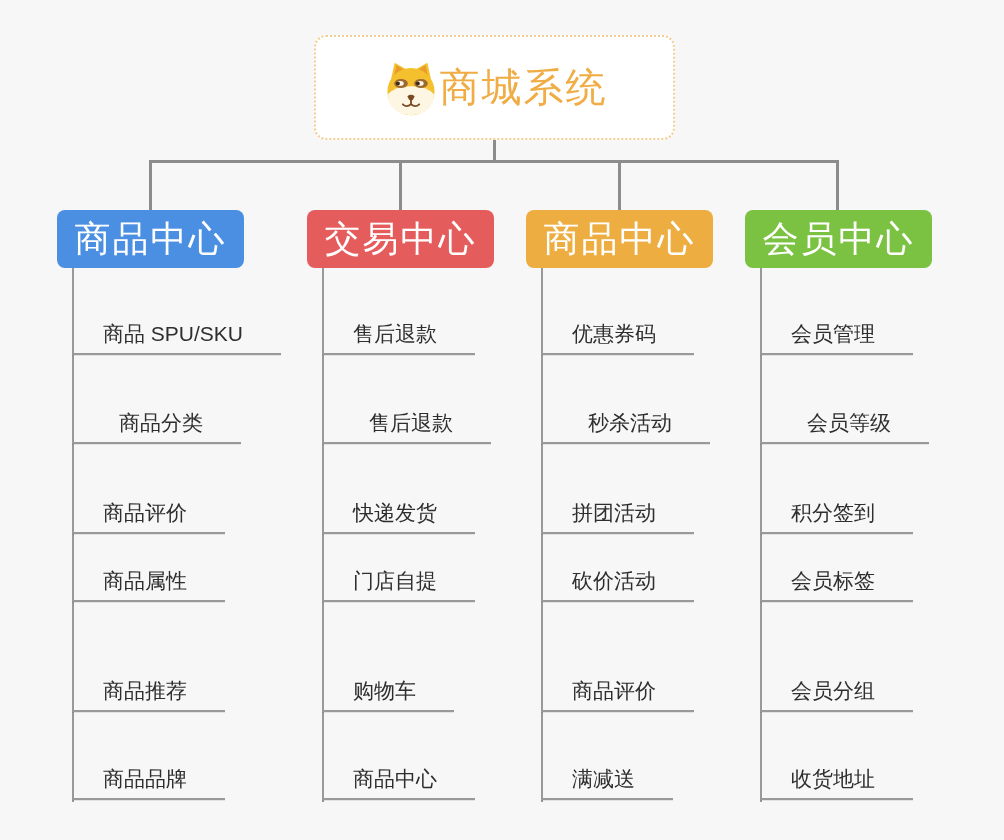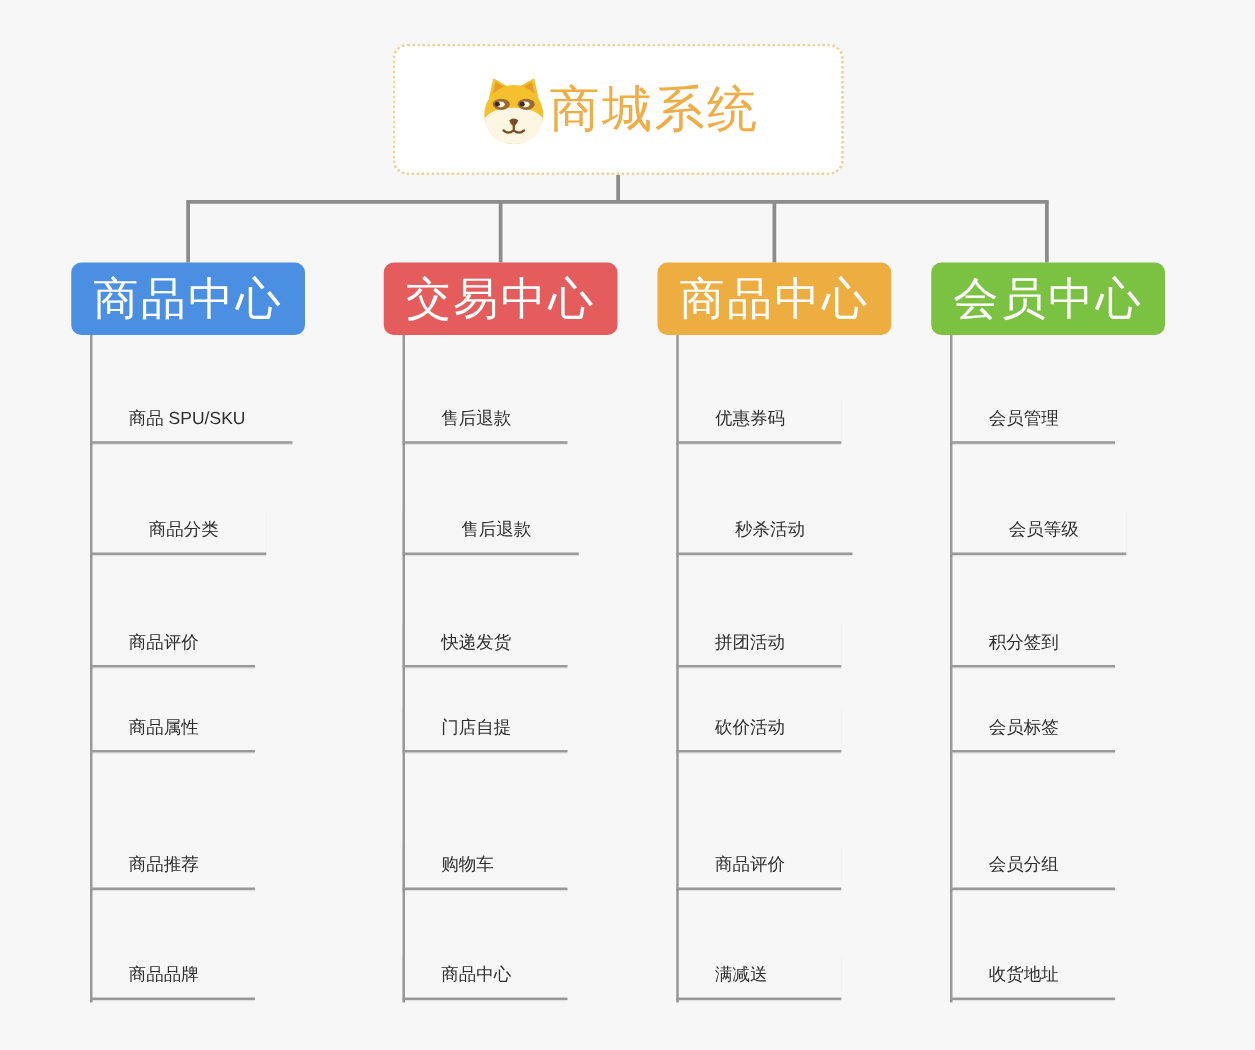--- a/index.html
+++ b/index.html
@@ -80,21 +80,21 @@
   }
 
   
   .tree-item {
     position: absolute;
     left: calc(var(--x) + 15px);
     min-width: 132px;
     width: max-content;
     padding: 0 38px 4px 31px;
     line-height: 30px;
-    font-size: 14px;
+    font-size: 21px;
     color: #2e2e2e;
     border-bottom: 2px solid #999999;
     box-shadow: 0 1px 0 rgba(0,0,0,0.08);
     cursor: pointer;
     white-space: nowrap;
   }
   .r1 { top: 319px; }
   .r2 { top: 408px; padding-left: 47px; }
   .r3 { top: 498px; }
   .r4 { top: 566px; }

